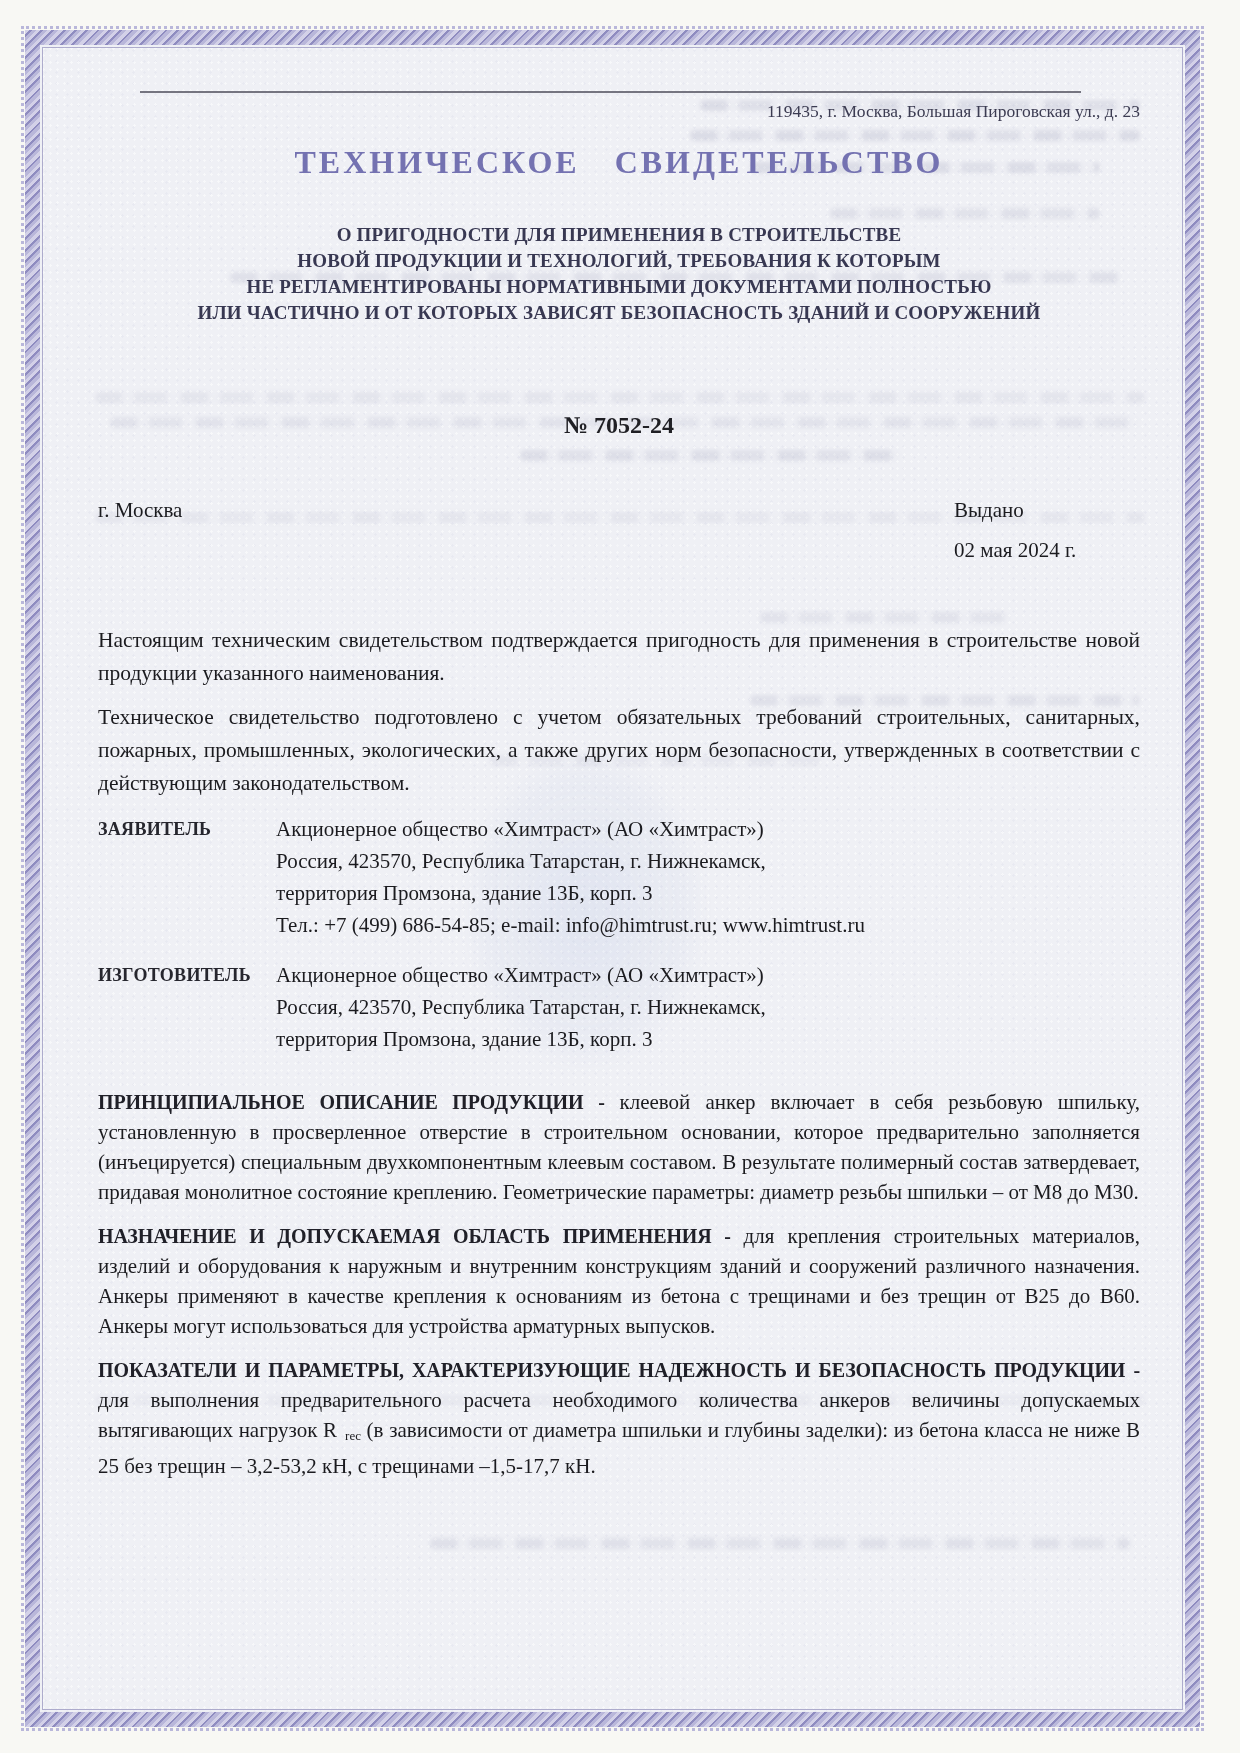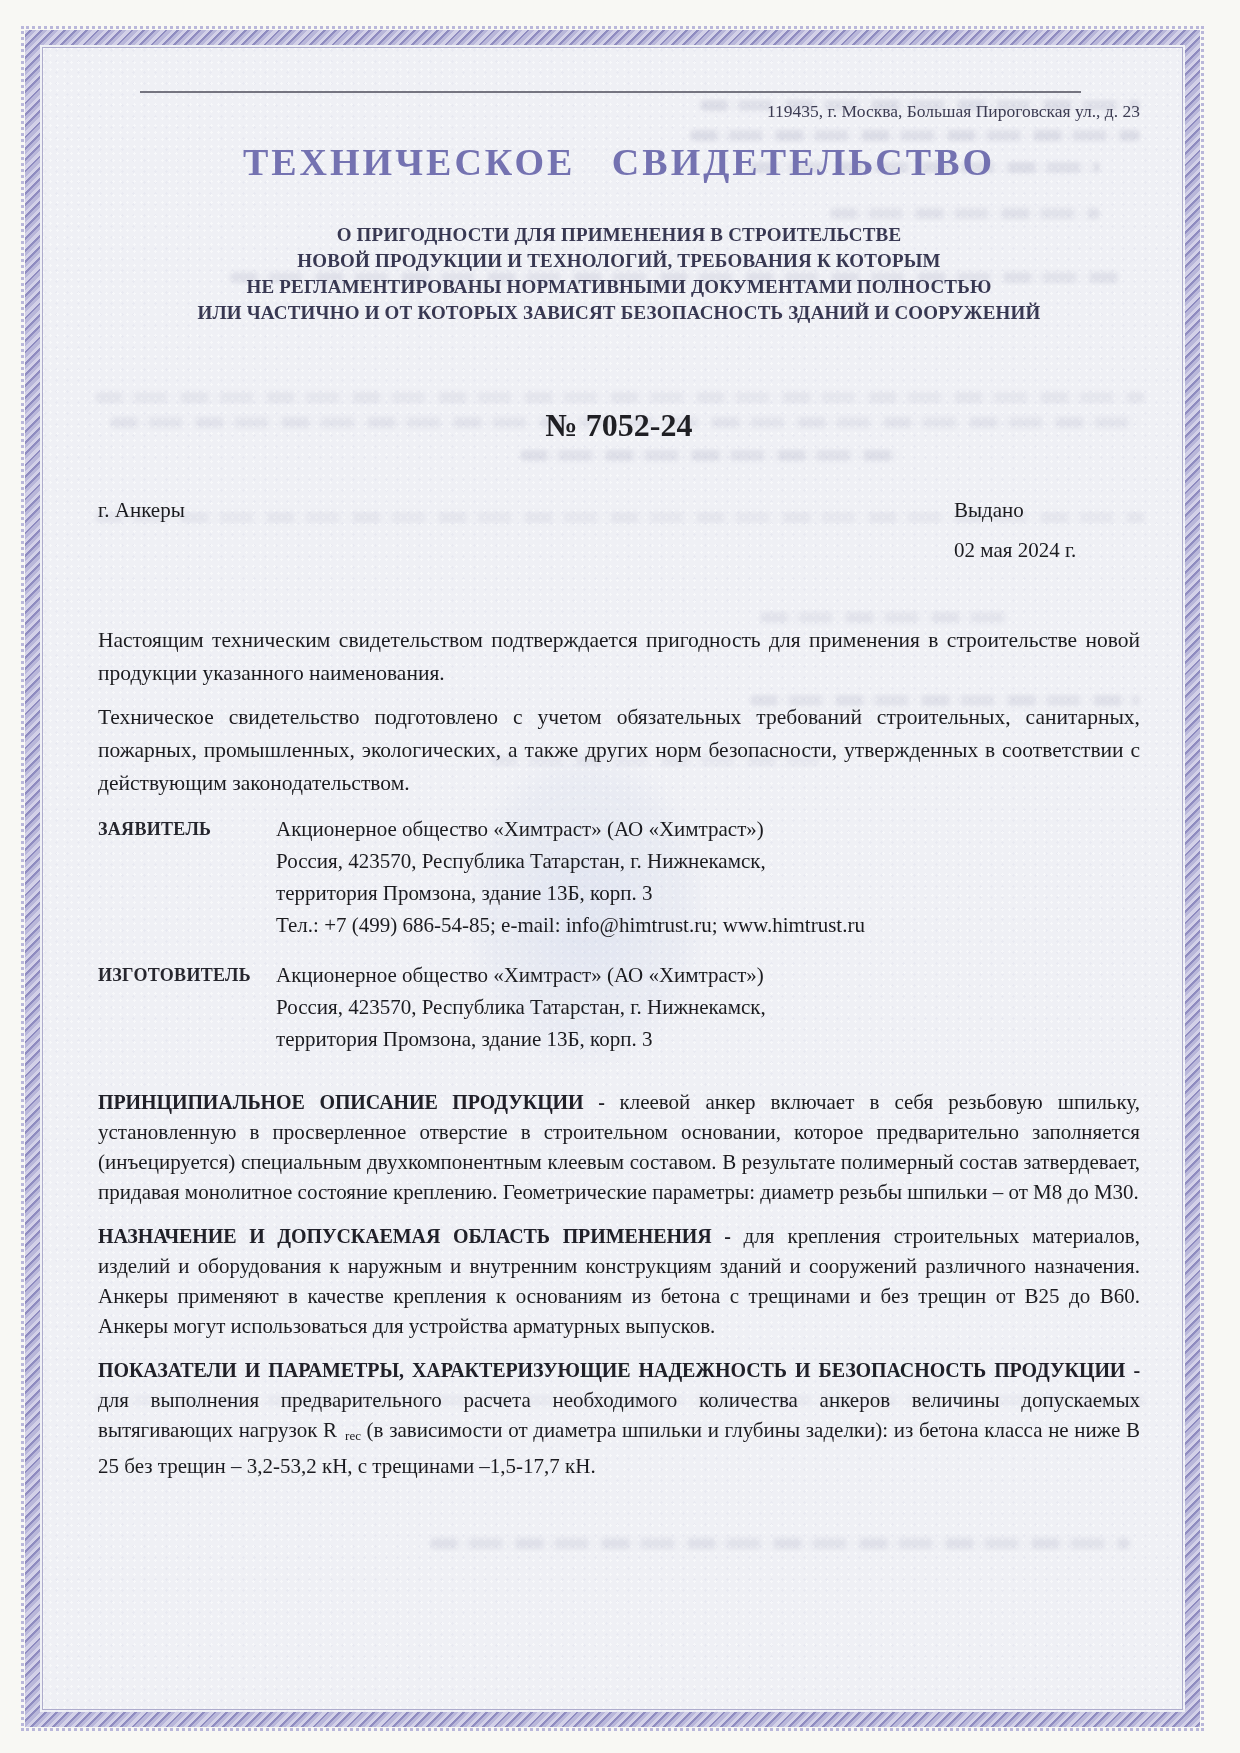--- a/index.html
+++ b/index.html
@@ -84,37 +84,37 @@
   }
   .address{
     margin-top:6px;
     text-align:right;
     font-size:17.5px; line-height:24px;
     color:#3c3c52;
   }
   .doc-title{
     margin-top:15px;
     text-align:center;
-    font-size:38px; line-height:48px;
+    font-size:32px; line-height:48px;
     font-weight:bold;
     letter-spacing:3px; word-spacing:24px;
     color:var(--c-title);
   }
   .subtitle{
     margin-top:36px;
     text-align:center;
     font-weight:bold;
     font-size:19px; line-height:26px;
     color:#383852;
     letter-spacing:.2px;
   }
   .doc-number{
     margin-top:84px;
     text-align:center;
-    font-size:32px; line-height:30px;
+    font-size:24px; line-height:30px;
     font-weight:bold;
     color:#1f1f24;
   }
   .issue-row{
     margin-top:57px;
     display:flex; justify-content:space-between;
     font-size:21px; line-height:26px;
   }
   .issue-right{width:186px;}
   .issue-date{margin-top:14px;}
@@ -183,21 +183,21 @@
     <div class="subtitle">
       <div>О ПРИГОДНОСТИ ДЛЯ ПРИМЕНЕНИЯ В СТРОИТЕЛЬСТВЕ</div>
       <div>НОВОЙ ПРОДУКЦИИ И ТЕХНОЛОГИЙ, ТРЕБОВАНИЯ К КОТОРЫМ</div>
       <div>НЕ РЕГЛАМЕНТИРОВАНЫ НОРМАТИВНЫМИ ДОКУМЕНТАМИ ПОЛНОСТЬЮ</div>
       <div>ИЛИ ЧАСТИЧНО И ОТ КОТОРЫХ ЗАВИСЯТ БЕЗОПАСНОСТЬ ЗДАНИЙ И СООРУЖЕНИЙ</div>
     </div>
 
     <div class="doc-number">№ 7052-24</div>
 
     <div class="issue-row">
-      <span>г. Анкеры</span>
+      <span>г. Москва</span>
       <div class="issue-right">
         <div>Выдано</div>
         <div class="issue-date">02 мая 2024 г.</div>
       </div>
     </div>
 
     <p class="para first">Настоящим техническим свидетельством подтверждается пригодность для применения в строительстве новой продукции указанного наименования.</p>
     <p class="para second">Техническое свидетельство подготовлено с учетом обязательных требований строительных, санитарных, пожарных, промышленных, экологических, а также других норм безопасности, утвержденных в соответствии с действующим законодательством.</p>
 
     <div class="fields">

